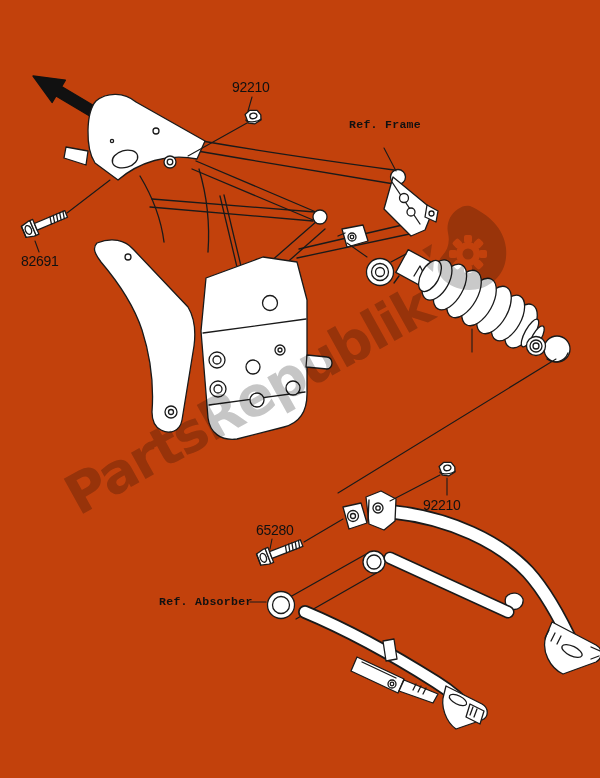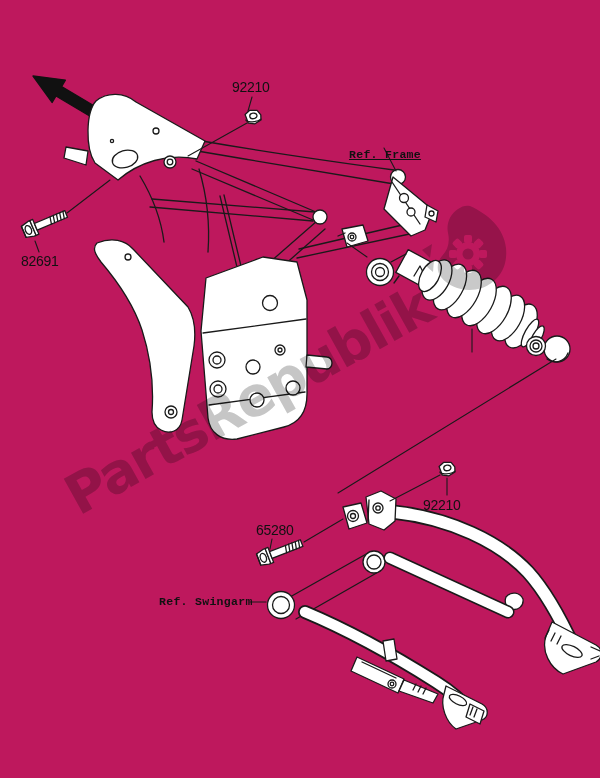--- a/index.html
+++ b/index.html
@@ -1,16 +1,16 @@
 <!DOCTYPE html>
 <html><head>
 <meta charset="utf-8">
 <style>
   html,body{margin:0;padding:0;background:#fff;}
-  .stage{position:relative;width:600px;height:778px;background:#be185d;overflow:hidden;
+  .stage{position:relative;width:600px;height:778px;background:#c2410c;overflow:hidden;
          font-family:"Liberation Sans",sans-serif;}
   .artwork{position:absolute;left:0;top:0;}
   .labels{position:absolute;left:0;top:0;width:600px;height:778px;}
   .lbl{position:absolute;color:#111;white-space:nowrap;}
   .num{font:14px "Liberation Sans",sans-serif;letter-spacing:-0.3px;}
   .ref{font:700 11.5px "Liberation Mono",monospace;letter-spacing:0.3px;line-height:13.5px;}
   .ref .l2{margin-left:28px;}
   .watermark{position:absolute;left:0;top:0;width:600px;height:778px;
              mix-blend-mode:multiply;pointer-events:none;}
   .wm-text{position:absolute;left:83px;top:469px;font-weight:bold;font-size:55px;line-height:55px;
@@ -192,25 +192,25 @@
     </g>
 
     <use href="#nut" transform="translate(253,117) rotate(-8)"></use>
     <use href="#nut" transform="translate(447,469) rotate(-8)"></use>
     <use href="#bolt" transform="translate(33,228) rotate(-23)"></use>
     <use href="#bolt" transform="translate(268,556) rotate(-21)"></use>
   </svg>
 
   <div class="labels">
     <div class="lbl num" style="left:232px;top:79px;">92210</div>
-    <div class="lbl ref" style="left:349px;top:148px;text-decoration:underline;">Ref. Frame</div>
+    <div class="lbl ref" style="left:349px;top:118px;">Ref. Frame</div>
     <div class="lbl num" style="left:21px;top:253px;">82691</div>
     <div class="lbl num" style="left:423px;top:497px;">92210</div>
     <div class="lbl num" style="left:256px;top:522px;">65280</div>
-    <div class="lbl ref" style="left:159px;top:595px;">Ref. Swingarm</div>
+    <div class="lbl ref" style="left:159px;top:595px;">Ref. Absorber</div>
   </div>
 
   <div class="watermark">
     <div class="wm-text">PartsRepublik</div>
     <svg class="wm-logo" width="96" height="96" viewBox="0 0 96 96" fill="none">
       <path d="M50,8 C68,16 84,30 86,50 C88,70 78,84 62,90 C46,95 30,90 21,79 C16,72 17,64 22,58 C28,52 30,44 28,35 C26,26 30,16 38,11 C42,8 46,7 50,8 Z" fill="#c9c9c9"></path>
       <path d="M2,52 L12,46 L10,60 Z" fill="#c9c9c9"></path>
       <path d="M6,68 L14,62 L13,74 Z" fill="#c9c9c9"></path>
       <g transform="translate(48,56)" fill="#ffffff">
         <circle r="12"></circle>

